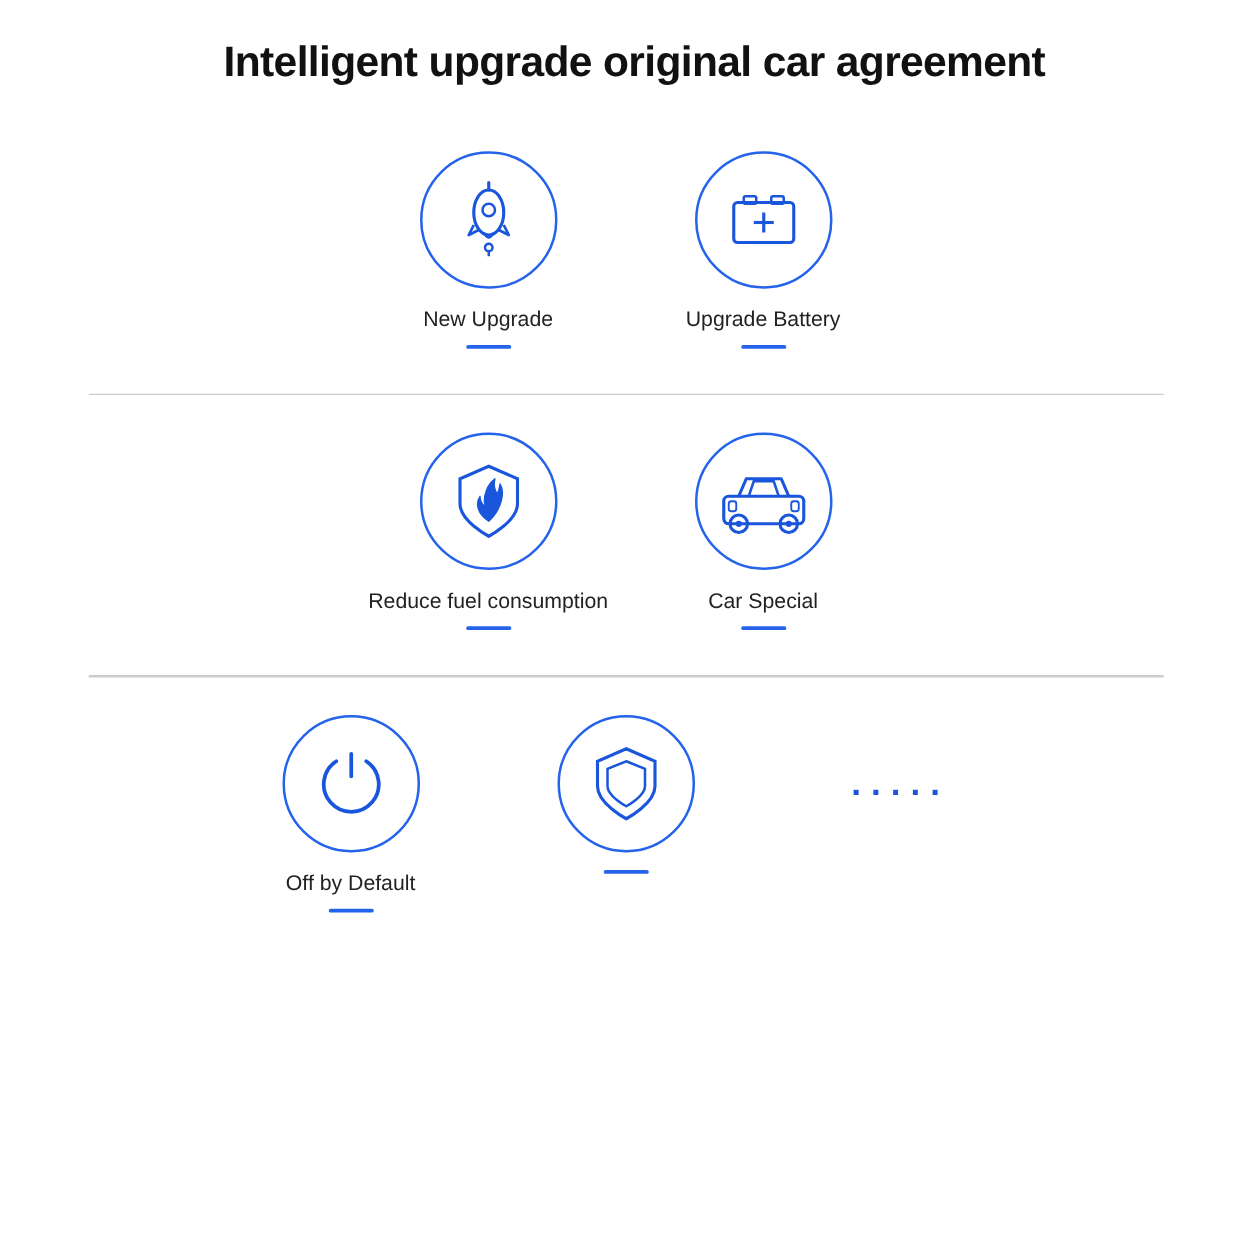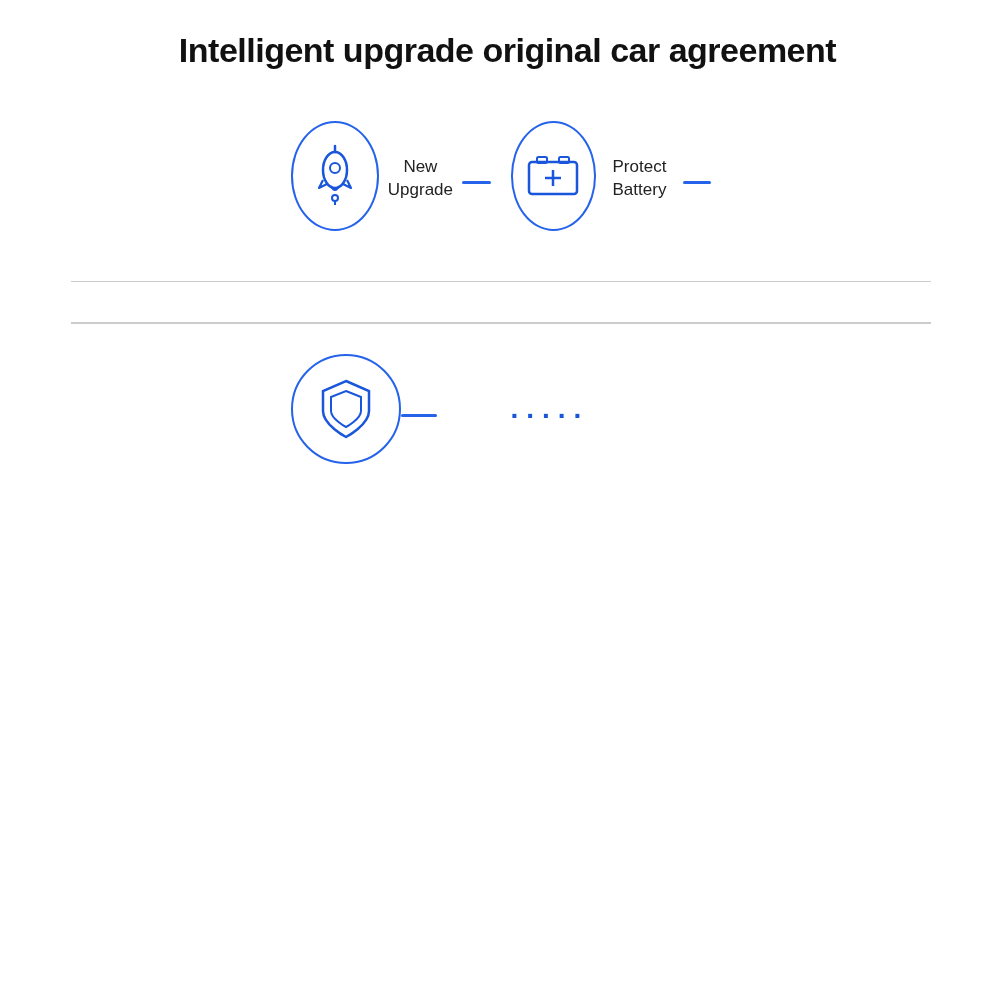--- a/index.html
+++ b/index.html
@@ -30,21 +30,21 @@
       display: flex;
       justify-content: center;
       gap: 0;
       width: 100%;
       max-width: 860px;
       margin-bottom: 10px;
     }
 
     .feature-item {
       display: flex;
-      flex-direction: row;
+      flex-direction: column;
       align-items: center;
       width: 220px;
       padding: 10px 10px 16px;
     }
 
     .icon-circle {
       width: 110px;
       height: 110px;
       border-radius: 50%;
       border: 2.5px solid #2563eb;
@@ -118,39 +118,86 @@
         <rect x="4" y="12" width="48" height="32" rx="3" stroke="#1a56db" stroke-width="2.5" fill="none"></rect>
 
         <rect x="12" y="7" width="10" height="6" rx="1.5" stroke="#1a56db" stroke-width="2" fill="none"></rect>
 
         <rect x="34" y="7" width="10" height="6" rx="1.5" stroke="#1a56db" stroke-width="2" fill="none"></rect>
 
         <line x1="20" y1="28" x2="36" y2="28" stroke="#1a56db" stroke-width="2.5"></line>
         <line x1="28" y1="20" x2="28" y2="36" stroke="#1a56db" stroke-width="2.5"></line>
       </svg>
     </div>
-    <div class="feature-label">Protect Battery</div>
+    <div class="feature-label">Upgrade Battery</div>
     <div class="underline-bar"></div>
   </div>
 
 </div>
 
 <div class="divider"></div>
 
 <div class="grid-section">
 
-
-
+  <div class="feature-item">
+    <div class="icon-circle">
+      <svg width="58" height="64" viewBox="0 0 58 64" fill="none">
+
+        <path d="M29 4 L52 14 L52 34 C52 48 29 60 29 60 C29 60 6 48 6 34 L6 14 Z" stroke="#1a56db" stroke-width="2.5" fill="none"></path>
+
+        <path d="M29 48 C20 42 18 34 22 28 C22 34 26 36 26 36 C24 28 28 18 34 14 C32 22 36 26 36 26 C38 20 38 18 38 18 C42 24 40 38 29 48Z" fill="#1a56db" stroke="#1a56db" stroke-width="1" stroke-linejoin="round"></path>
+      </svg>
+    </div>
+    <div class="feature-label">Reduce fuel consumption</div>
+    <div class="underline-bar"></div>
+  </div>
+
+
+  <div class="feature-item">
+    <div class="icon-circle">
+      <svg width="72" height="52" viewBox="0 0 72 52" fill="none">
+
+        <rect x="4" y="22" width="64" height="22" rx="4" stroke="#1a56db" stroke-width="2.5" fill="none"></rect>
+
+        <path d="M16 22 L22 8 L50 8 L56 22" stroke="#1a56db" stroke-width="2.5" fill="none" stroke-linejoin="round"></path>
+
+        <path d="M24 22 L28 10 L44 10 L48 22" stroke="#1a56db" stroke-width="2" fill="none"></path>
+
+        <circle cx="16" cy="44" r="7" stroke="#1a56db" stroke-width="2.5" fill="none"></circle>
+        <circle cx="16" cy="44" r="2.5" fill="#1a56db"></circle>
+
+        <circle cx="56" cy="44" r="7" stroke="#1a56db" stroke-width="2.5" fill="none"></circle>
+        <circle cx="56" cy="44" r="2.5" fill="#1a56db"></circle>
+
+        <rect x="58" y="26" width="6" height="8" rx="2" stroke="#1a56db" stroke-width="1.5" fill="none"></rect>
+        <rect x="8" y="26" width="6" height="8" rx="2" stroke="#1a56db" stroke-width="1.5" fill="none"></rect>
+      </svg>
+    </div>
+    <div class="feature-label">Car Special</div>
+    <div class="underline-bar"></div>
+  </div>
 
 </div>
 
 <div class="divider"></div>
 
 <div class="grid-section">
 
+  <div class="feature-item">
+    <div class="icon-circle">
+      <svg width="60" height="60" viewBox="0 0 60 60" fill="none">
+
+        <path d="M18 12 A22 22 0 1 0 42 12" stroke="#1a56db" stroke-width="3" fill="none" stroke-linecap="round"></path>
+
+        <line x1="30" y1="6" x2="30" y2="24" stroke="#1a56db" stroke-width="3" stroke-linecap="round"></line>
+      </svg>
+    </div>
+    <div class="feature-label">Off by Default</div>
+    <div class="underline-bar"></div>
+  </div>
 
   <div class="feature-item">
     <div class="icon-circle">
       <svg width="58" height="64" viewBox="0 0 58 64" fill="none">
 
         <path d="M29 4 L52 14 L52 34 C52 48 29 60 29 60 C29 60 6 48 6 34 L6 14 Z" stroke="#1a56db" stroke-width="2.5" fill="none"></path>
 
         <path d="M29 14 L44 20 L44 34 C44 42 29 50 29 50 C29 50 14 42 14 34 L14 20 Z" stroke="#1a56db" stroke-width="2" fill="none"></path>
       </svg>
     </div>

